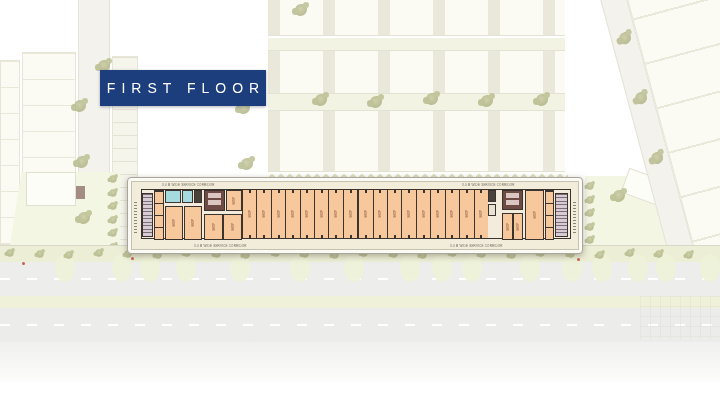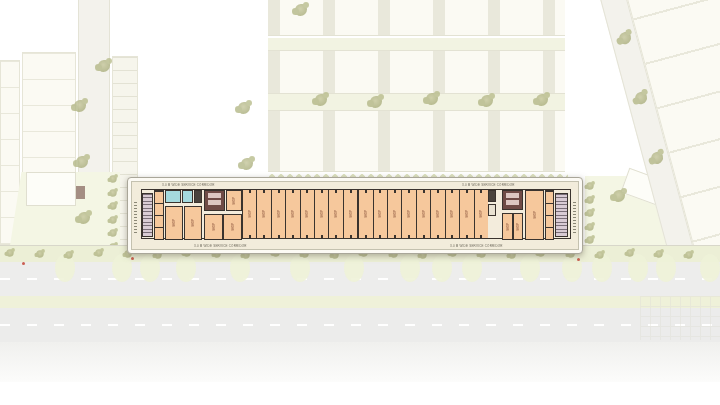--- a/index.html
+++ b/index.html
@@ -187,20 +187,23 @@
         <div class="tree t-sm" style="left: 623.5px; top: 247px;"></div>
         <div class="tree t-sm" style="left: 653px; top: 248px;"></div>
         <div class="tree t-sm" style="left: 682.5px; top: 249px;"></div>
       </div>
 
     <div class="red-dot" style="left:131px;top:257px;"></div>
     <div class="red-dot" style="left:577px;top:258px;"></div>
     <div class="red-dot" style="left:22px;top:262px;"></div>
   </div>
 
+  <div id="banner" class="abs">
+    <span>FIRST FLOOR</span>
+  </div>
 
   <div id="board" class="abs">
     <div id="mat">
 
       <span class="cl" style="left:30px;top:1px;">3.0 M WIDE SERVICE CORRIDOR</span>
       <span class="cl" style="left:330px;top:1px;">3.0 M WIDE SERVICE CORRIDOR</span>
       <span class="cl" style="left:62px;bottom:-1px;">3.0 M WIDE SERVICE CORRIDOR</span>
       <span class="cl" style="left:318px;bottom:-1px;">3.0 M WIDE SERVICE CORRIDOR</span>
       <div class="vticks" style="left:2px;"></div>
       <div class="vticks" style="right:2px;"></div>

